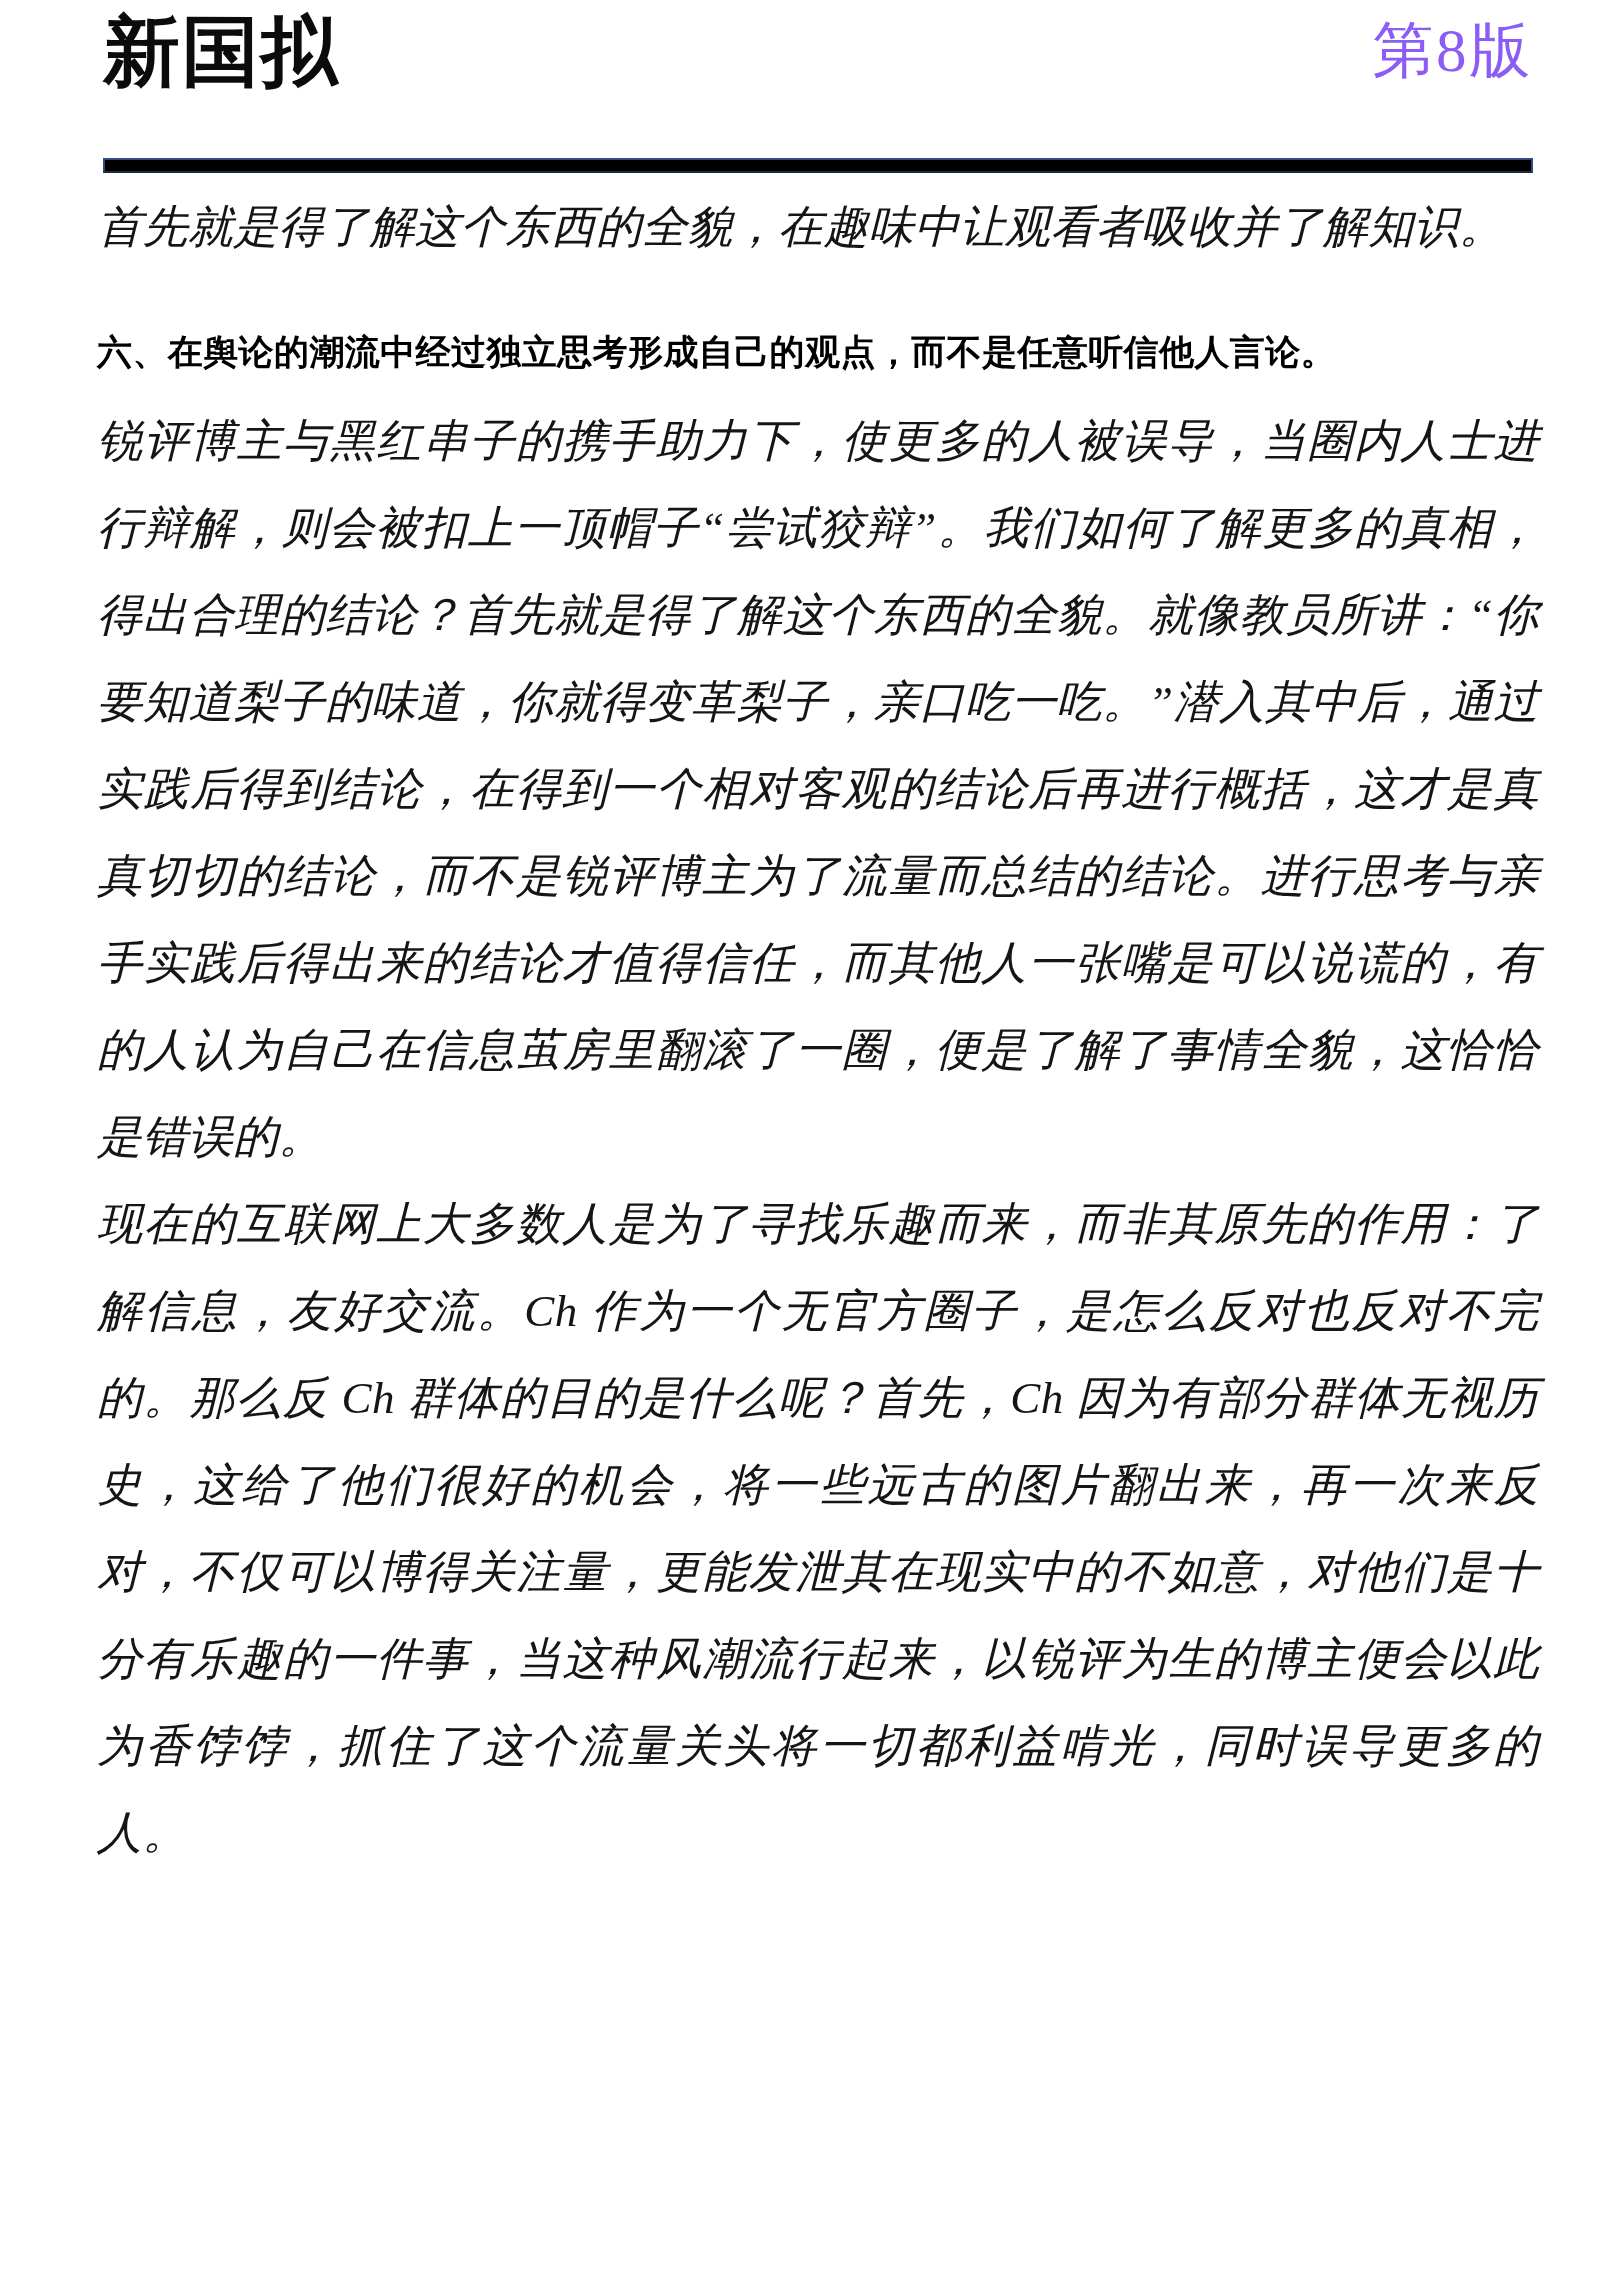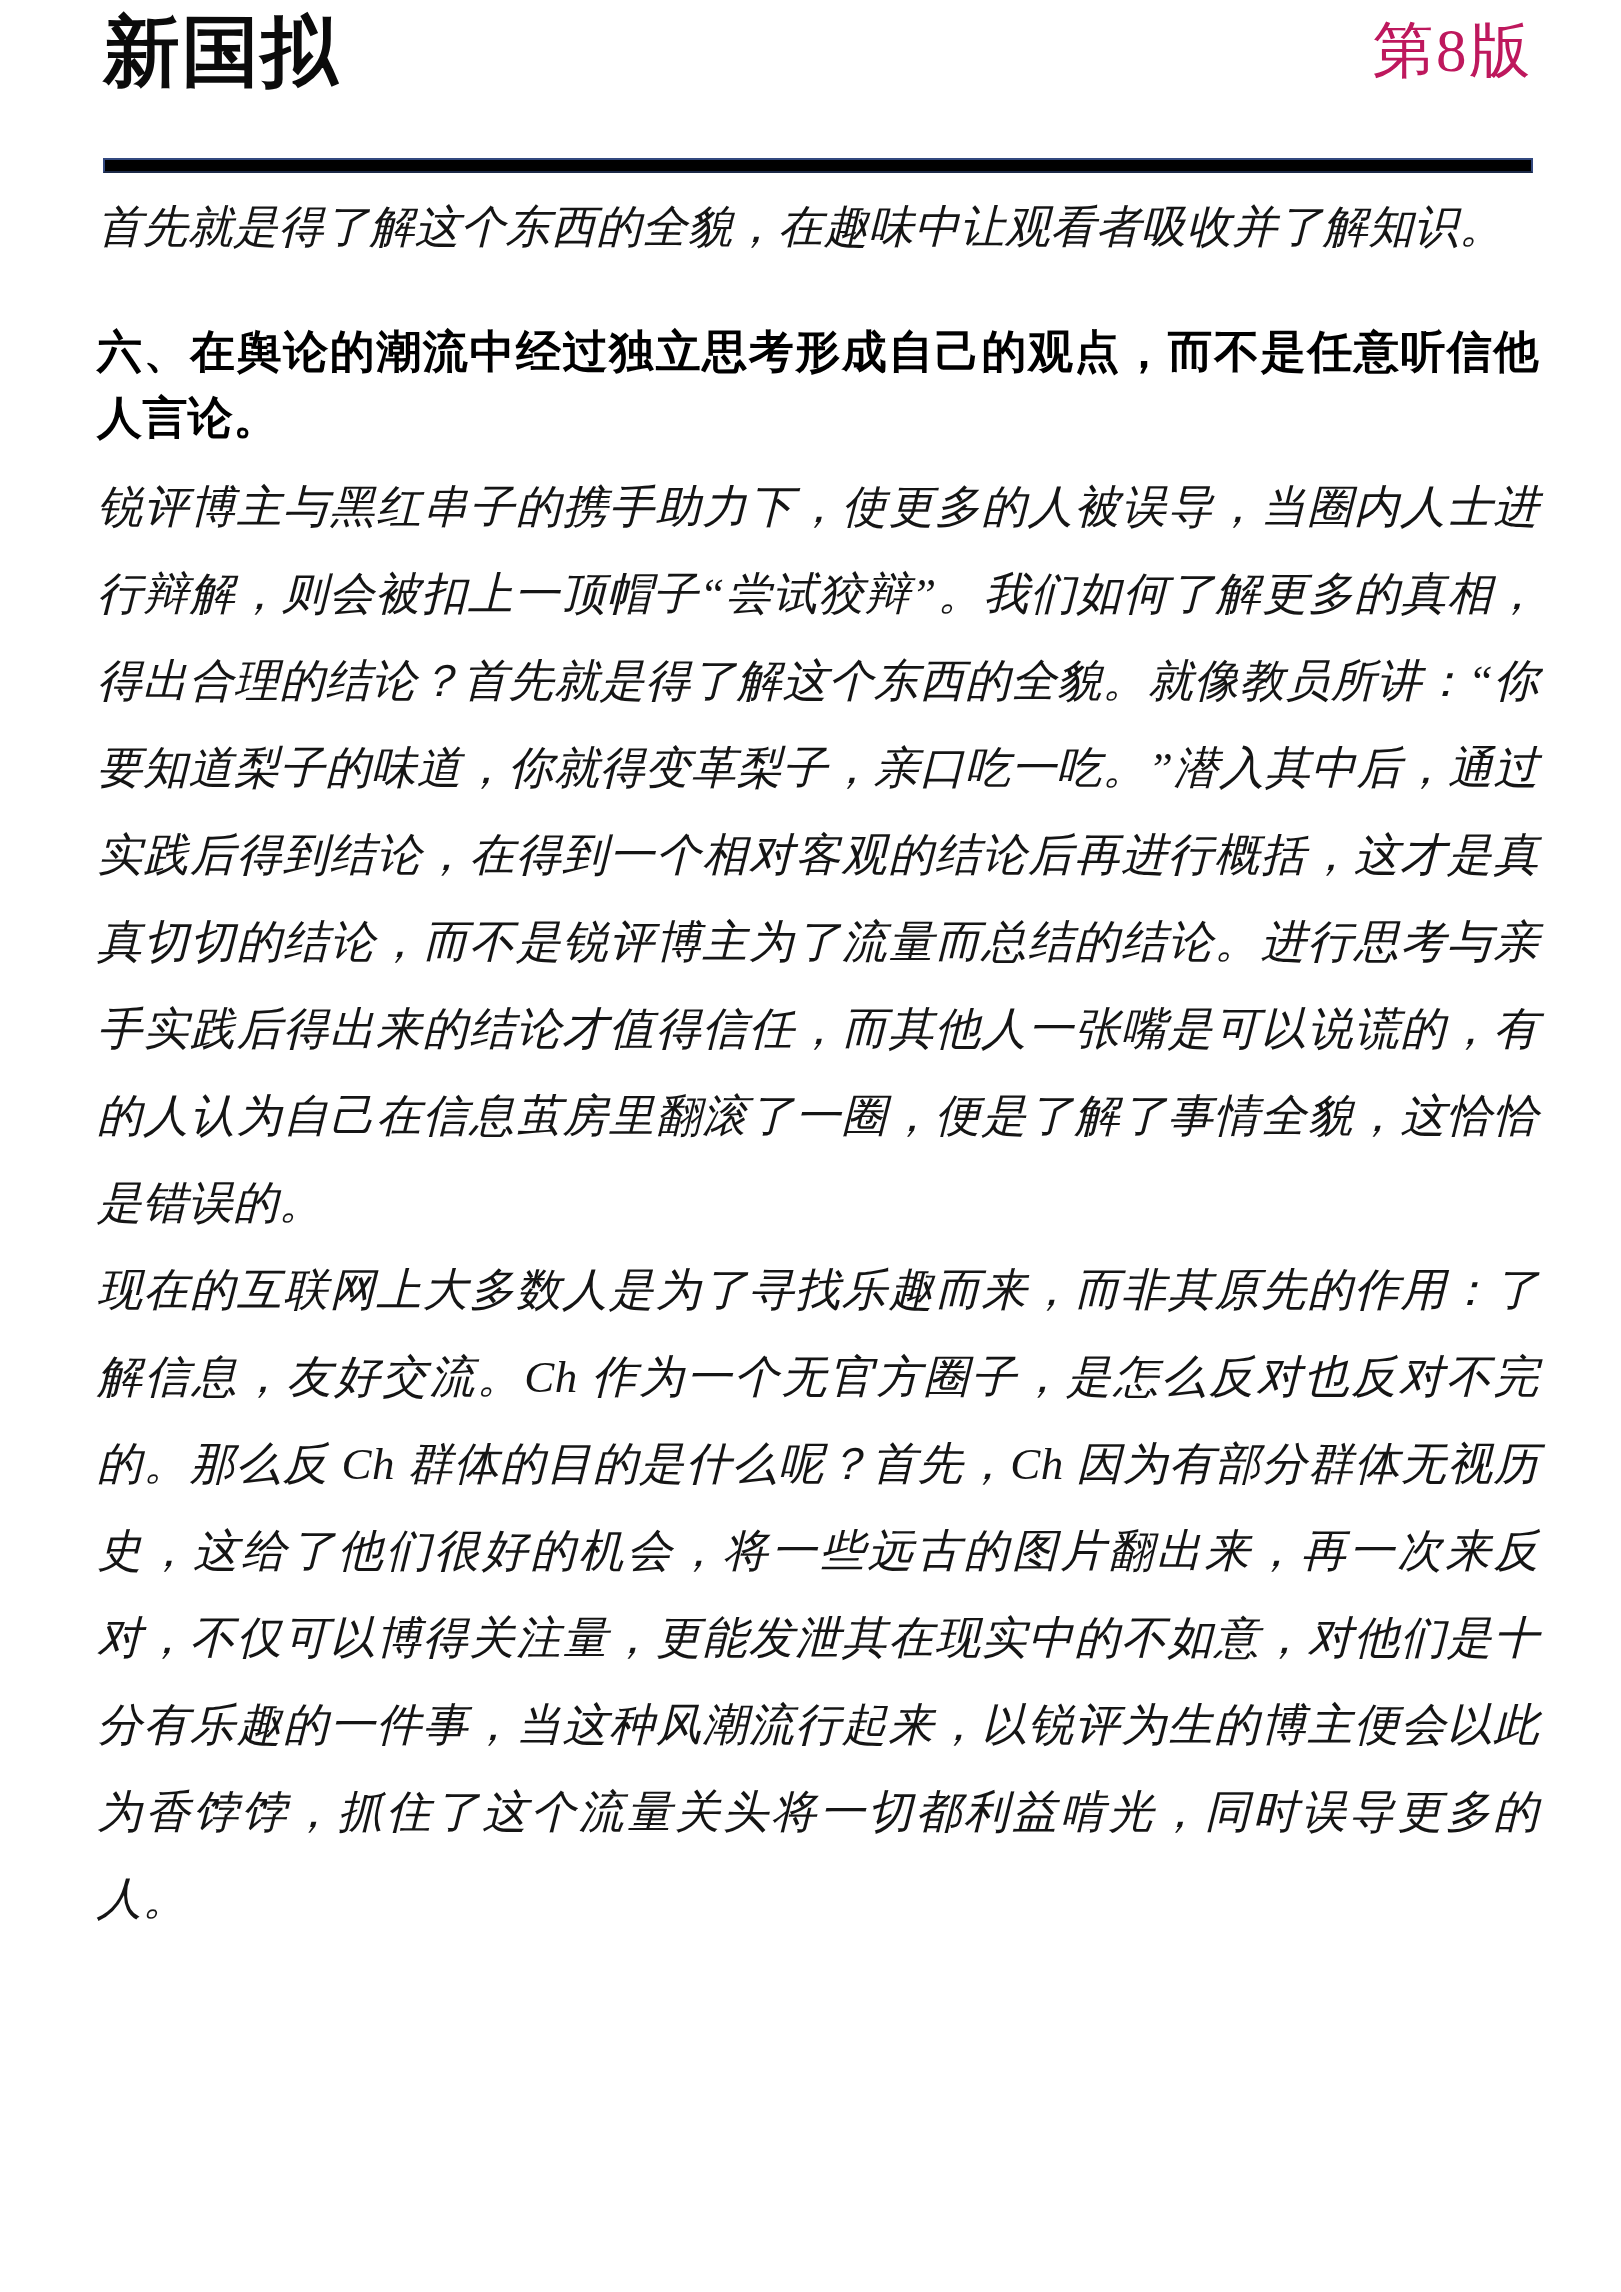--- a/index.html
+++ b/index.html
@@ -43,21 +43,21 @@
     white-space: nowrap;
   }
   .masthead-edition {
     position: absolute;
     right: 88px;
     top: 19.7px;
     font-family: "Liberation Serif", "DejaVu Serif", serif;
     font-size: 61px;
     line-height: 1.0;
     letter-spacing: 2.7px;
-    color: #be185d;
+    color: #8b5cf6;
     white-space: nowrap;
     text-align: center;
   }
   .masthead-rule {
     position: absolute;
     left: 103px;
     top: 158px;
     width: 1430px;
     height: 15px;
     background: #000000;
@@ -92,21 +92,21 @@
     text-align: justify;
   }
   .para.tail {
     margin-top: 0px;
   }
   .heading {
     margin: 0 0 12.5px 0;
     font-family: "Liberation Sans", "DejaVu Sans", sans-serif;
     font-weight: bold;
     font-style: normal;
-    font-size: 45px;
+    font-size: 35px;
     line-height: 66px;
     letter-spacing: 0.4px;
     color: #000000;
     text-align: justify;
     text-justify: inter-character;
   }
 </style>
 </head>
 <body>
 

